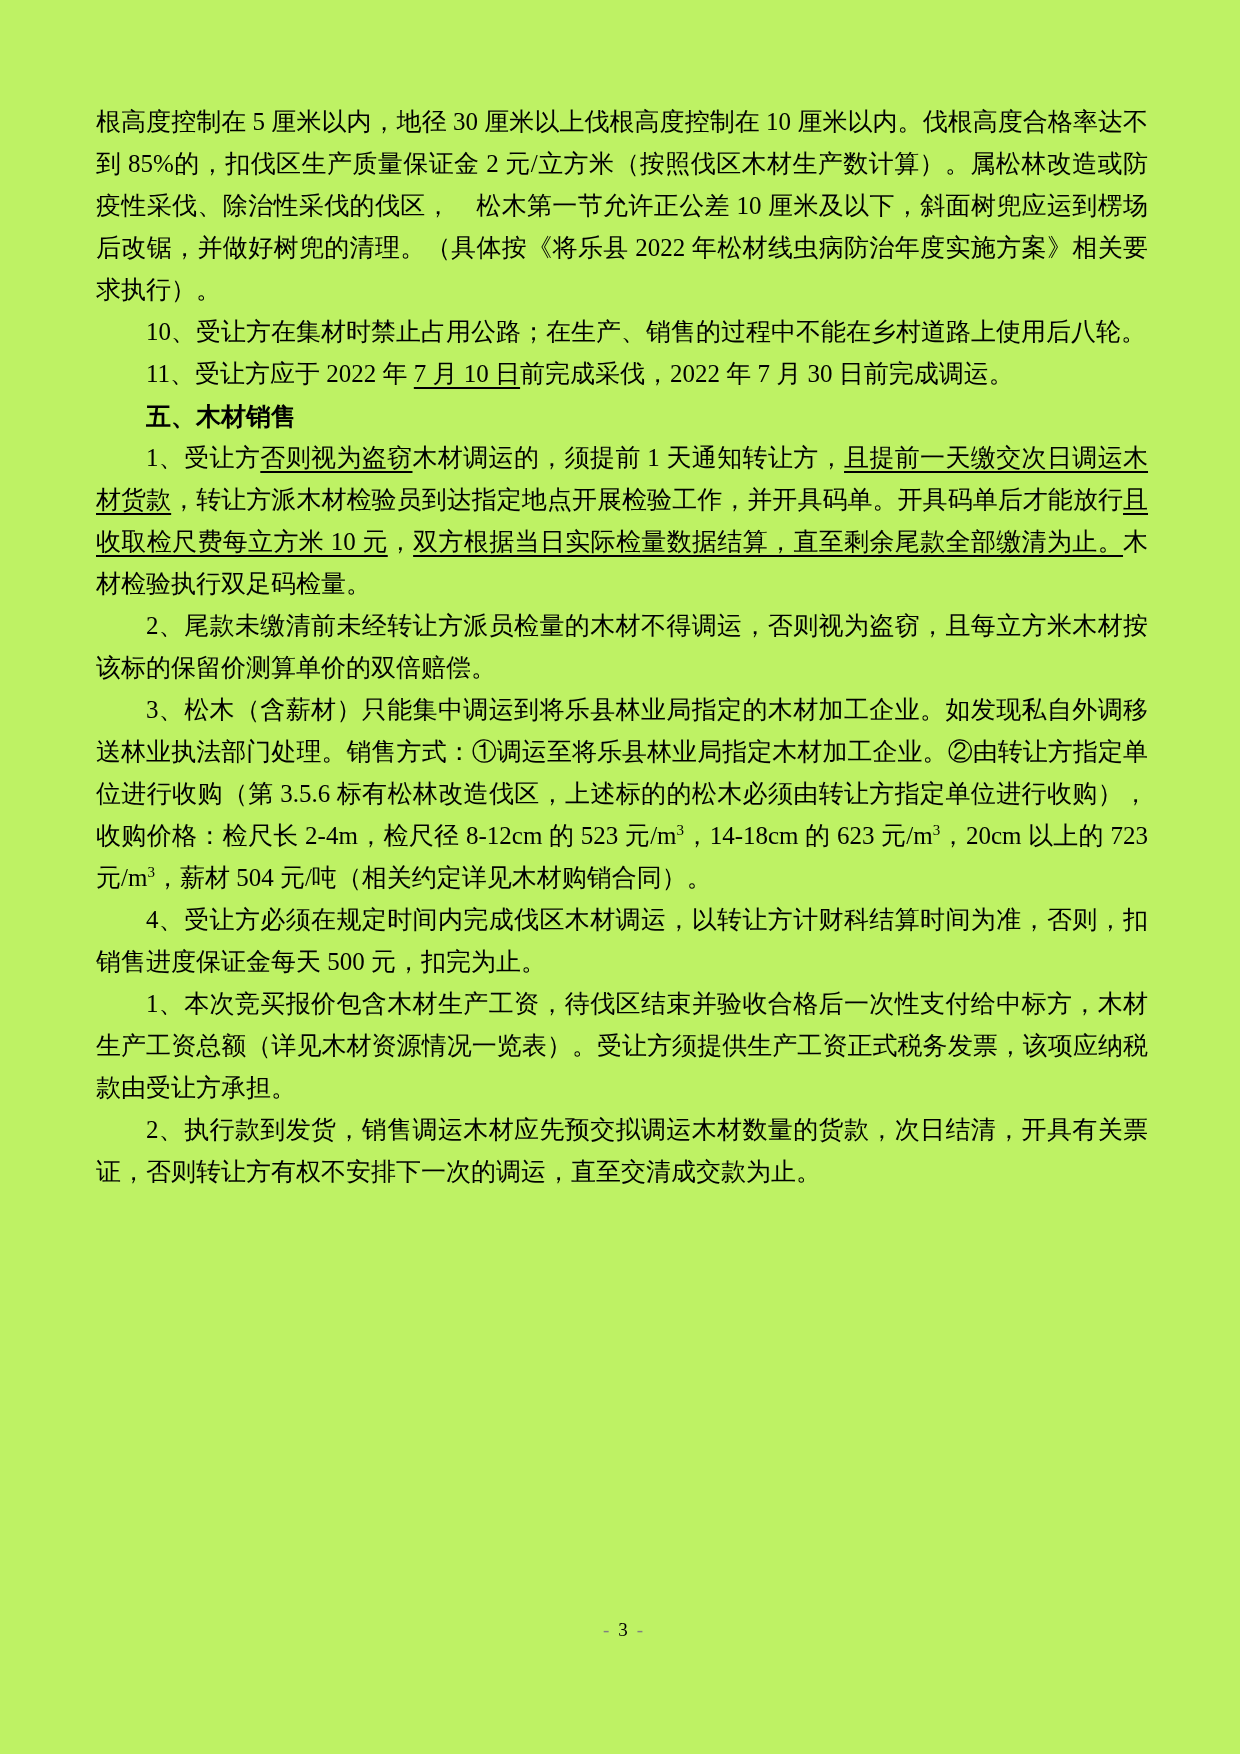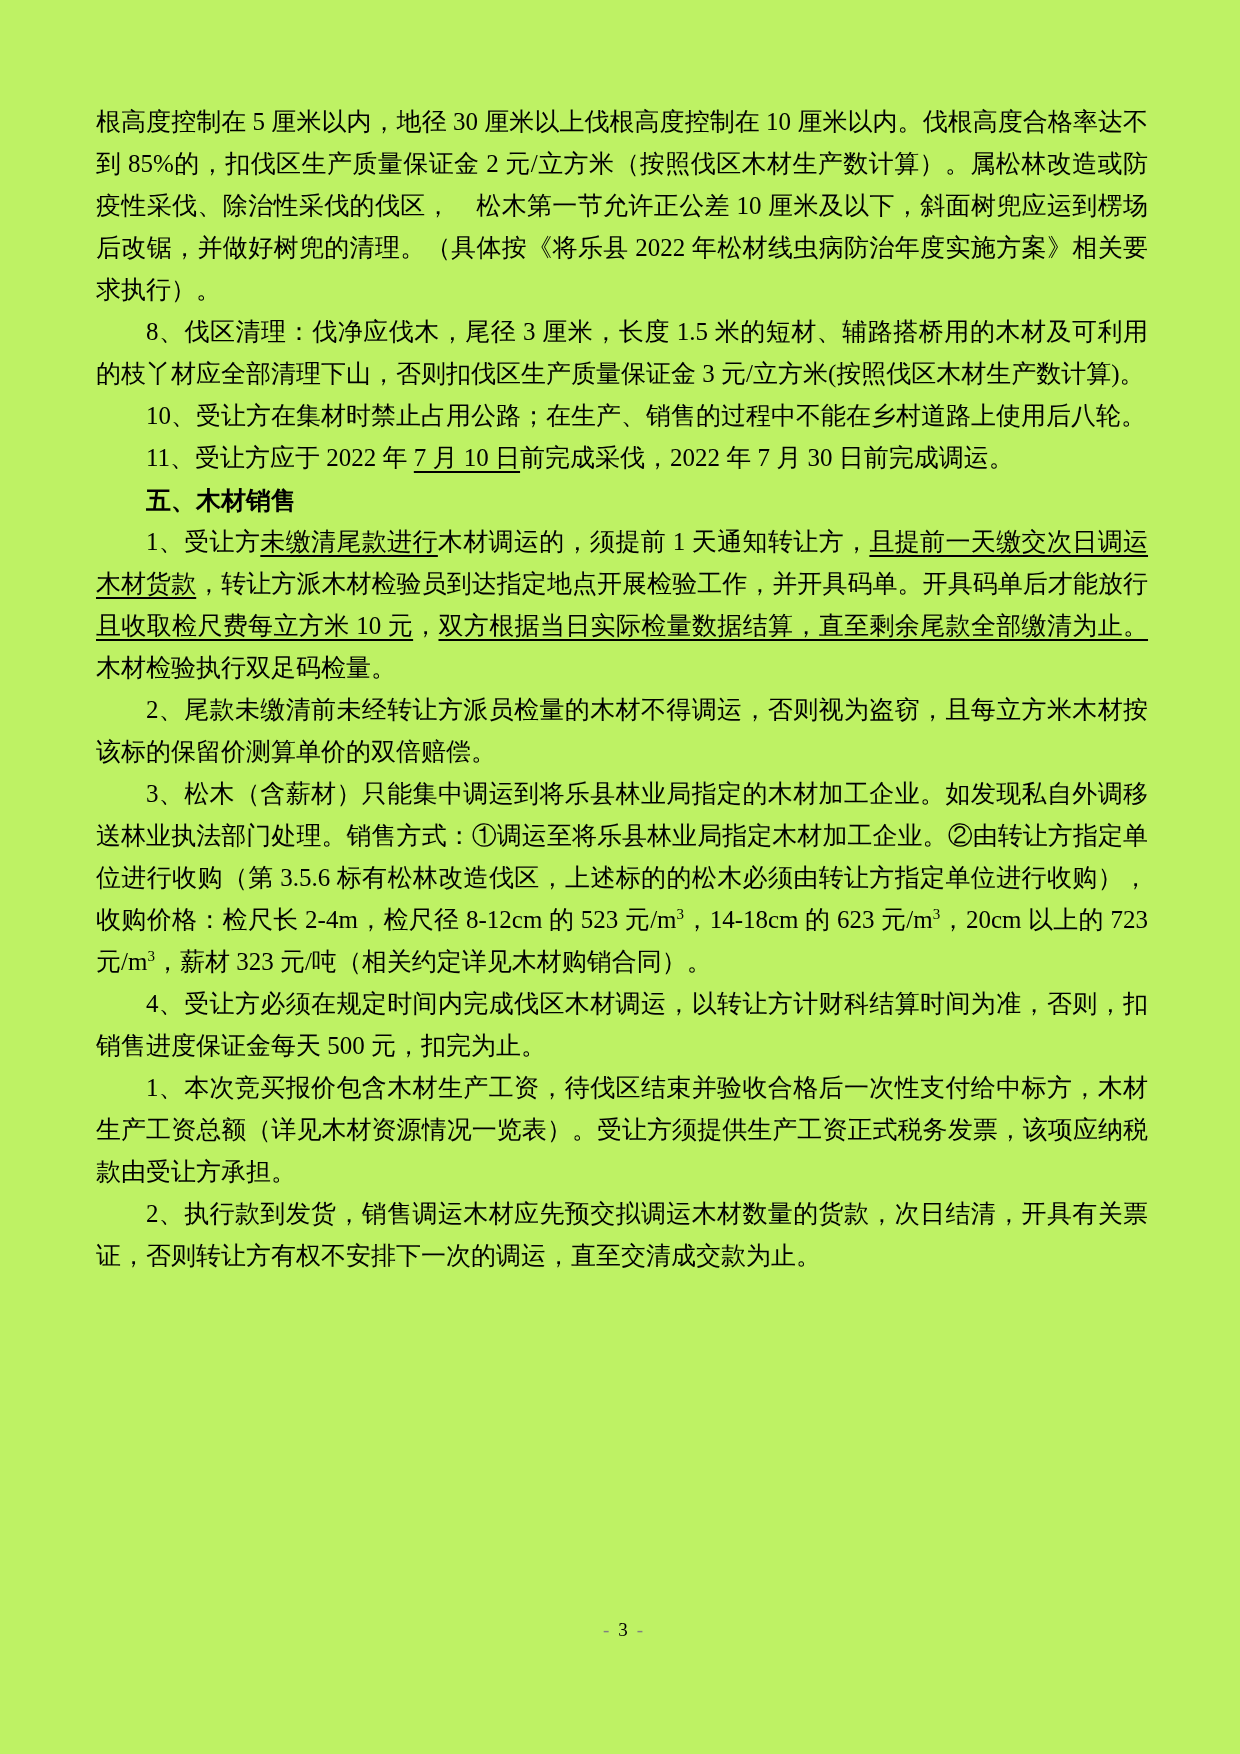--- a/index.html
+++ b/index.html
@@ -50,27 +50,26 @@
   }
   .page-footer .dash { color: #808080; }
   .page-footer .num { color: #000000; padding: 0 9px; }
 </style>
 </head>
 <body>
 
 <div class="page">
   <main class="doc" id="doc-body">
       <p class="para body"><span>根高度控制在 5 厘米以内，地径 30 厘米以上伐根高度控制在 10 厘米以内。伐根高度合格率达不到 85%的，扣伐区生产质量保证金 2 元/立方米（按照伐区木材生产数计算）。属松林改造或防疫性采伐、除治性采伐的伐区，　松木第一节允许正公差 10 厘米及以下，斜面树兜应运到楞场后改锯，并做好树兜的清理。（具体按《将乐县 2022 年松材线虫病防治年度实施方案》相关要求执行）。</span></p>
-      <p class="para body indent"><span>8、伐区清理：伐净应伐木，尾径 3 厘米，长度 1.5 米的短材、辅路搭桥用的木材及可利用的枝丫材应全部清理下山，否则扣伐区生产质量保证金 3 元/立方米(按照伐区木材生产数计算)。</span></p>
       <p class="para body indent"><span>10、受让方在集材时禁止占用公路；在生产、销售的过程中不能在乡村道路上使用后八轮。</span></p>
       <p class="para body indent"><span>11、受让方应于 2022 年 </span><span class="u">7 月 10 日</span><span>前完成采伐，2022 年 7 月 30 日前完成调运。</span></p>
       <p class="para heading indent"><span>五、木材销售</span></p>
-      <p class="para body indent"><span>1、受让方</span><span class="u">未缴清尾款进行</span><span>木材调运的，须提前 1 天通知转让方，</span><span class="u">且提前一天缴交次日调运木材货款</span><span>，转让方派木材检验员到达指定地点开展检验工作，并开具码单。开具码单后才能放行</span><span class="u">且收取检尺费每立方米 10 元</span><span>，</span><span class="u">双方根据当日实际检量数据结算，直至剩余尾款全部缴清为止。</span><span>木材检验执行双足码检量。</span></p>
+      <p class="para body indent"><span>1、受让方</span><span class="u">否则视为盗窃</span><span>木材调运的，须提前 1 天通知转让方，</span><span class="u">且提前一天缴交次日调运木材货款</span><span>，转让方派木材检验员到达指定地点开展检验工作，并开具码单。开具码单后才能放行</span><span class="u">且收取检尺费每立方米 10 元</span><span>，</span><span class="u">双方根据当日实际检量数据结算，直至剩余尾款全部缴清为止。</span><span>木材检验执行双足码检量。</span></p>
       <p class="para body indent"><span>2、尾款未缴清前未经转让方派员检量的木材不得调运，否则视为盗窃，且每立方米木材按该标的保留价测算单价的双倍赔偿。</span></p>
-      <p class="para body indent"><span>3、松木（含薪材）只能集中调运到将乐县林业局指定的木材加工企业。如发现私自外调移送林业执法部门处理。销售方式：①调运至将乐县林业局指定木材加工企业。②由转让方指定单位进行收购（第 3.5.6 标有松林改造伐区，上述标的的松木必须由转让方指定单位进行收购），收购价格：检尺长 2-4m，检尺径 8-12cm 的 523 元/m</span><span class="sup">3</span><span>，14-18cm 的 623 元/m</span><span class="sup">3</span><span>，20cm 以上的 723 元/m</span><span class="sup">3</span><span>，薪材 323 元/吨（相关约定详见木材购销合同）。</span></p>
+      <p class="para body indent"><span>3、松木（含薪材）只能集中调运到将乐县林业局指定的木材加工企业。如发现私自外调移送林业执法部门处理。销售方式：①调运至将乐县林业局指定木材加工企业。②由转让方指定单位进行收购（第 3.5.6 标有松林改造伐区，上述标的的松木必须由转让方指定单位进行收购），收购价格：检尺长 2-4m，检尺径 8-12cm 的 523 元/m</span><span class="sup">3</span><span>，14-18cm 的 623 元/m</span><span class="sup">3</span><span>，20cm 以上的 723 元/m</span><span class="sup">3</span><span>，薪材 504 元/吨（相关约定详见木材购销合同）。</span></p>
       <p class="para body indent"><span>4、受让方必须在规定时间内完成伐区木材调运，以转让方计财科结算时间为准，否则，扣销售进度保证金每天 500 元，扣完为止。</span></p>
       <p class="para body indent"><span>1、本次竞买报价包含木材生产工资，待伐区结束并验收合格后一次性支付给中标方，木材生产工资总额（详见木材资源情况一览表）。受让方须提供生产工资正式税务发票，该项应纳税款由受让方承担。</span></p>
       <p class="para body indent"><span>2、执行款到发货，销售调运木材应先预交拟调运木材数量的货款，次日结清，开具有关票证，否则转让方有权不安排下一次的调运，直至交清成交款为止。</span></p>
     </main>
   <div class="page-footer">
     <span class="dash">-</span><span class="num">3</span><span class="dash">-</span>
   </div>
 </div>
 
 </body></html>

